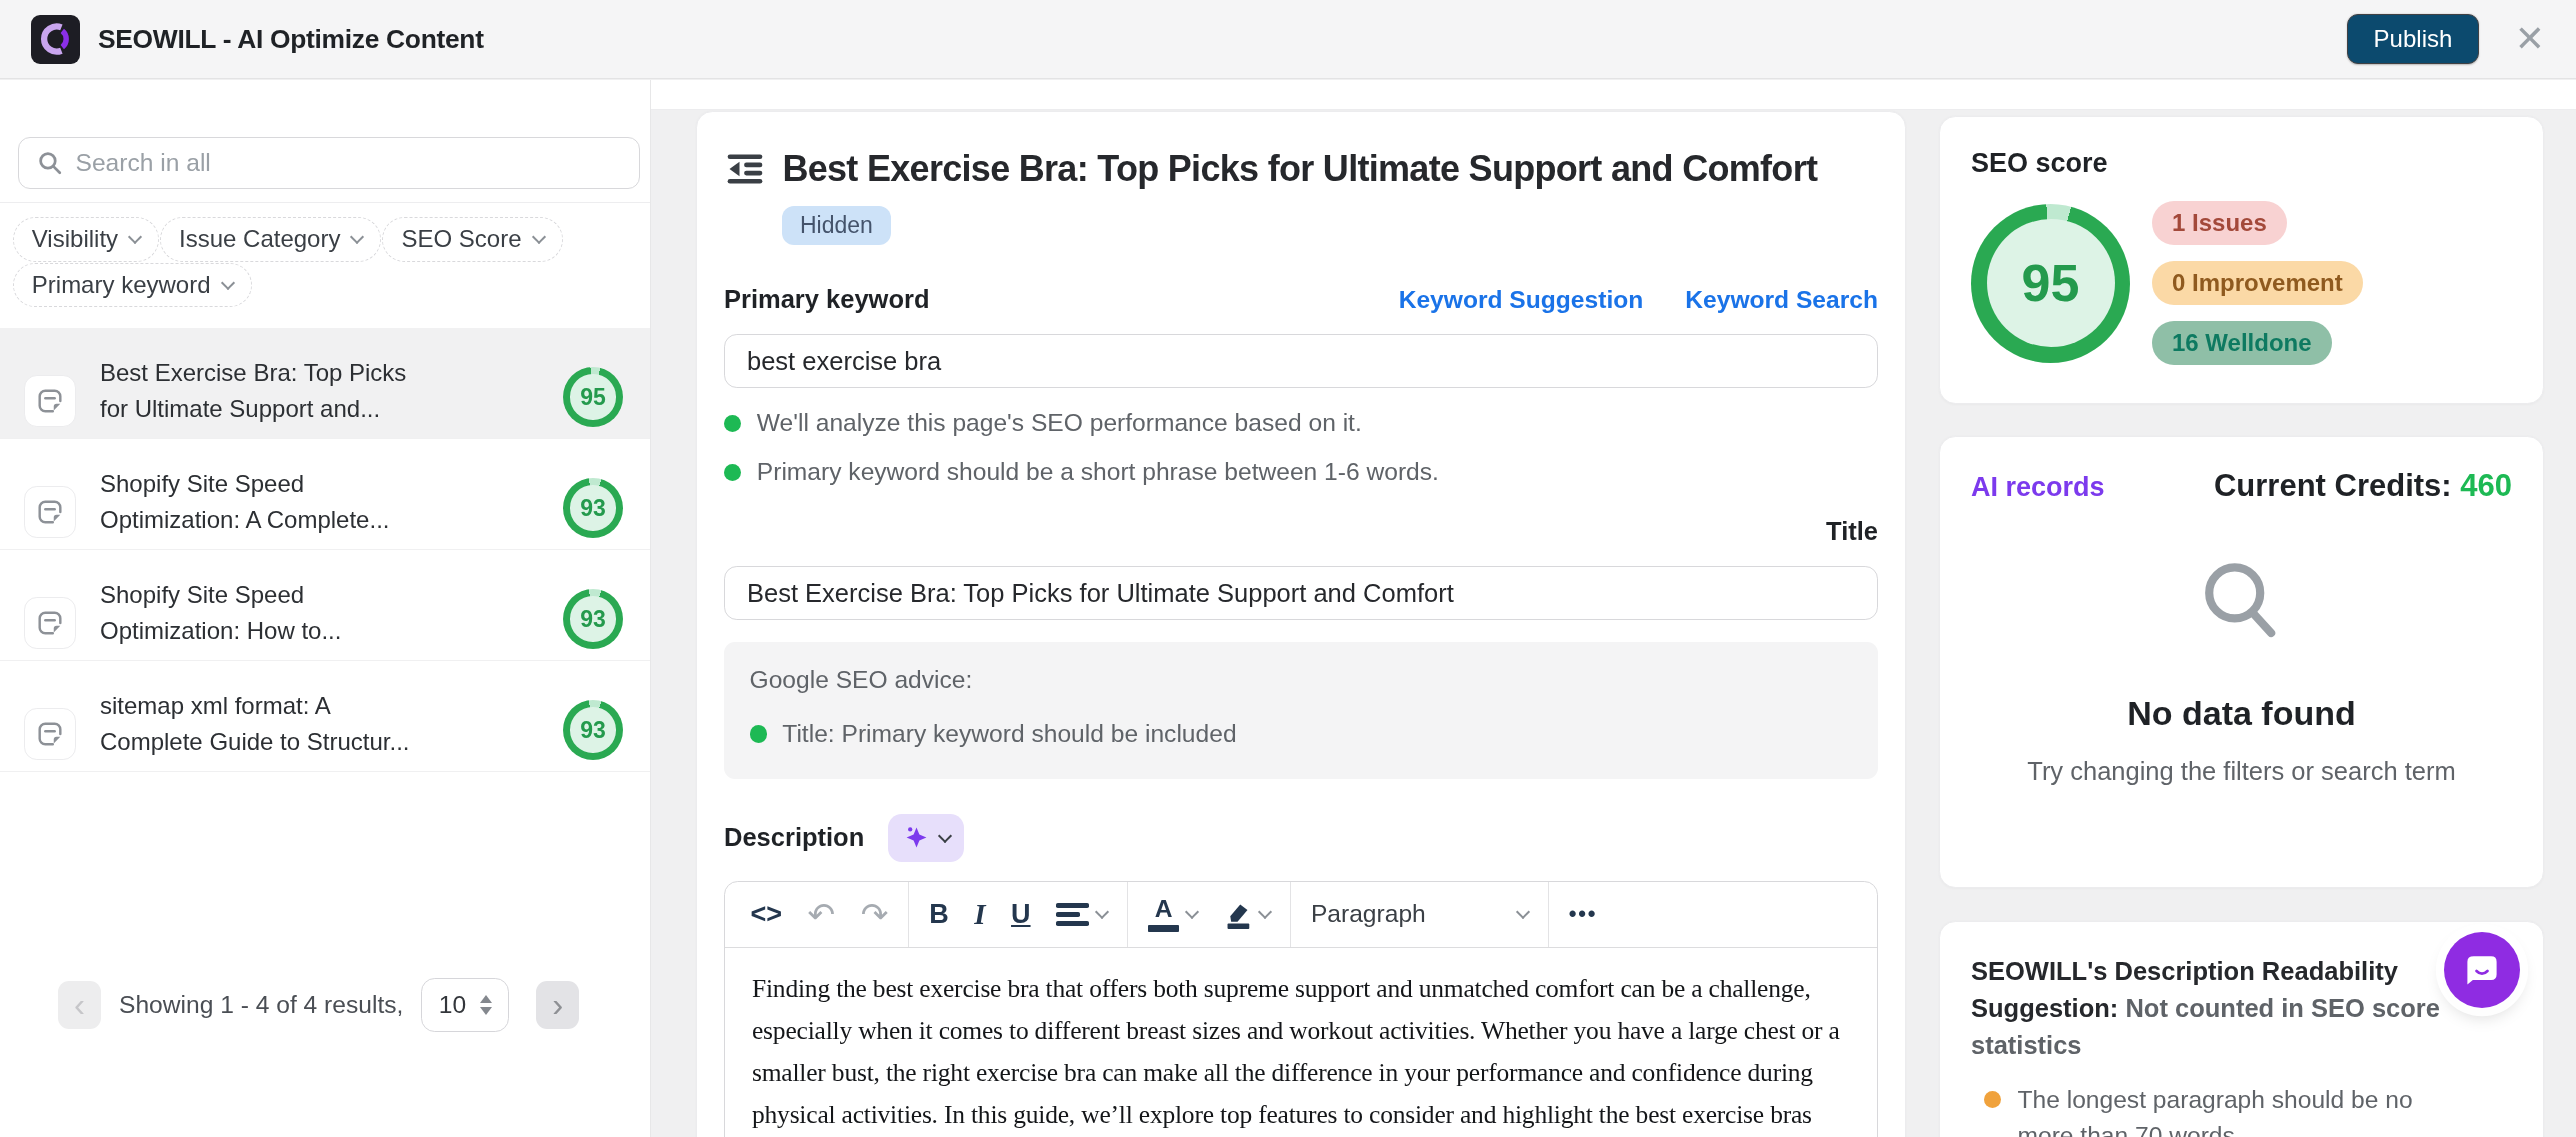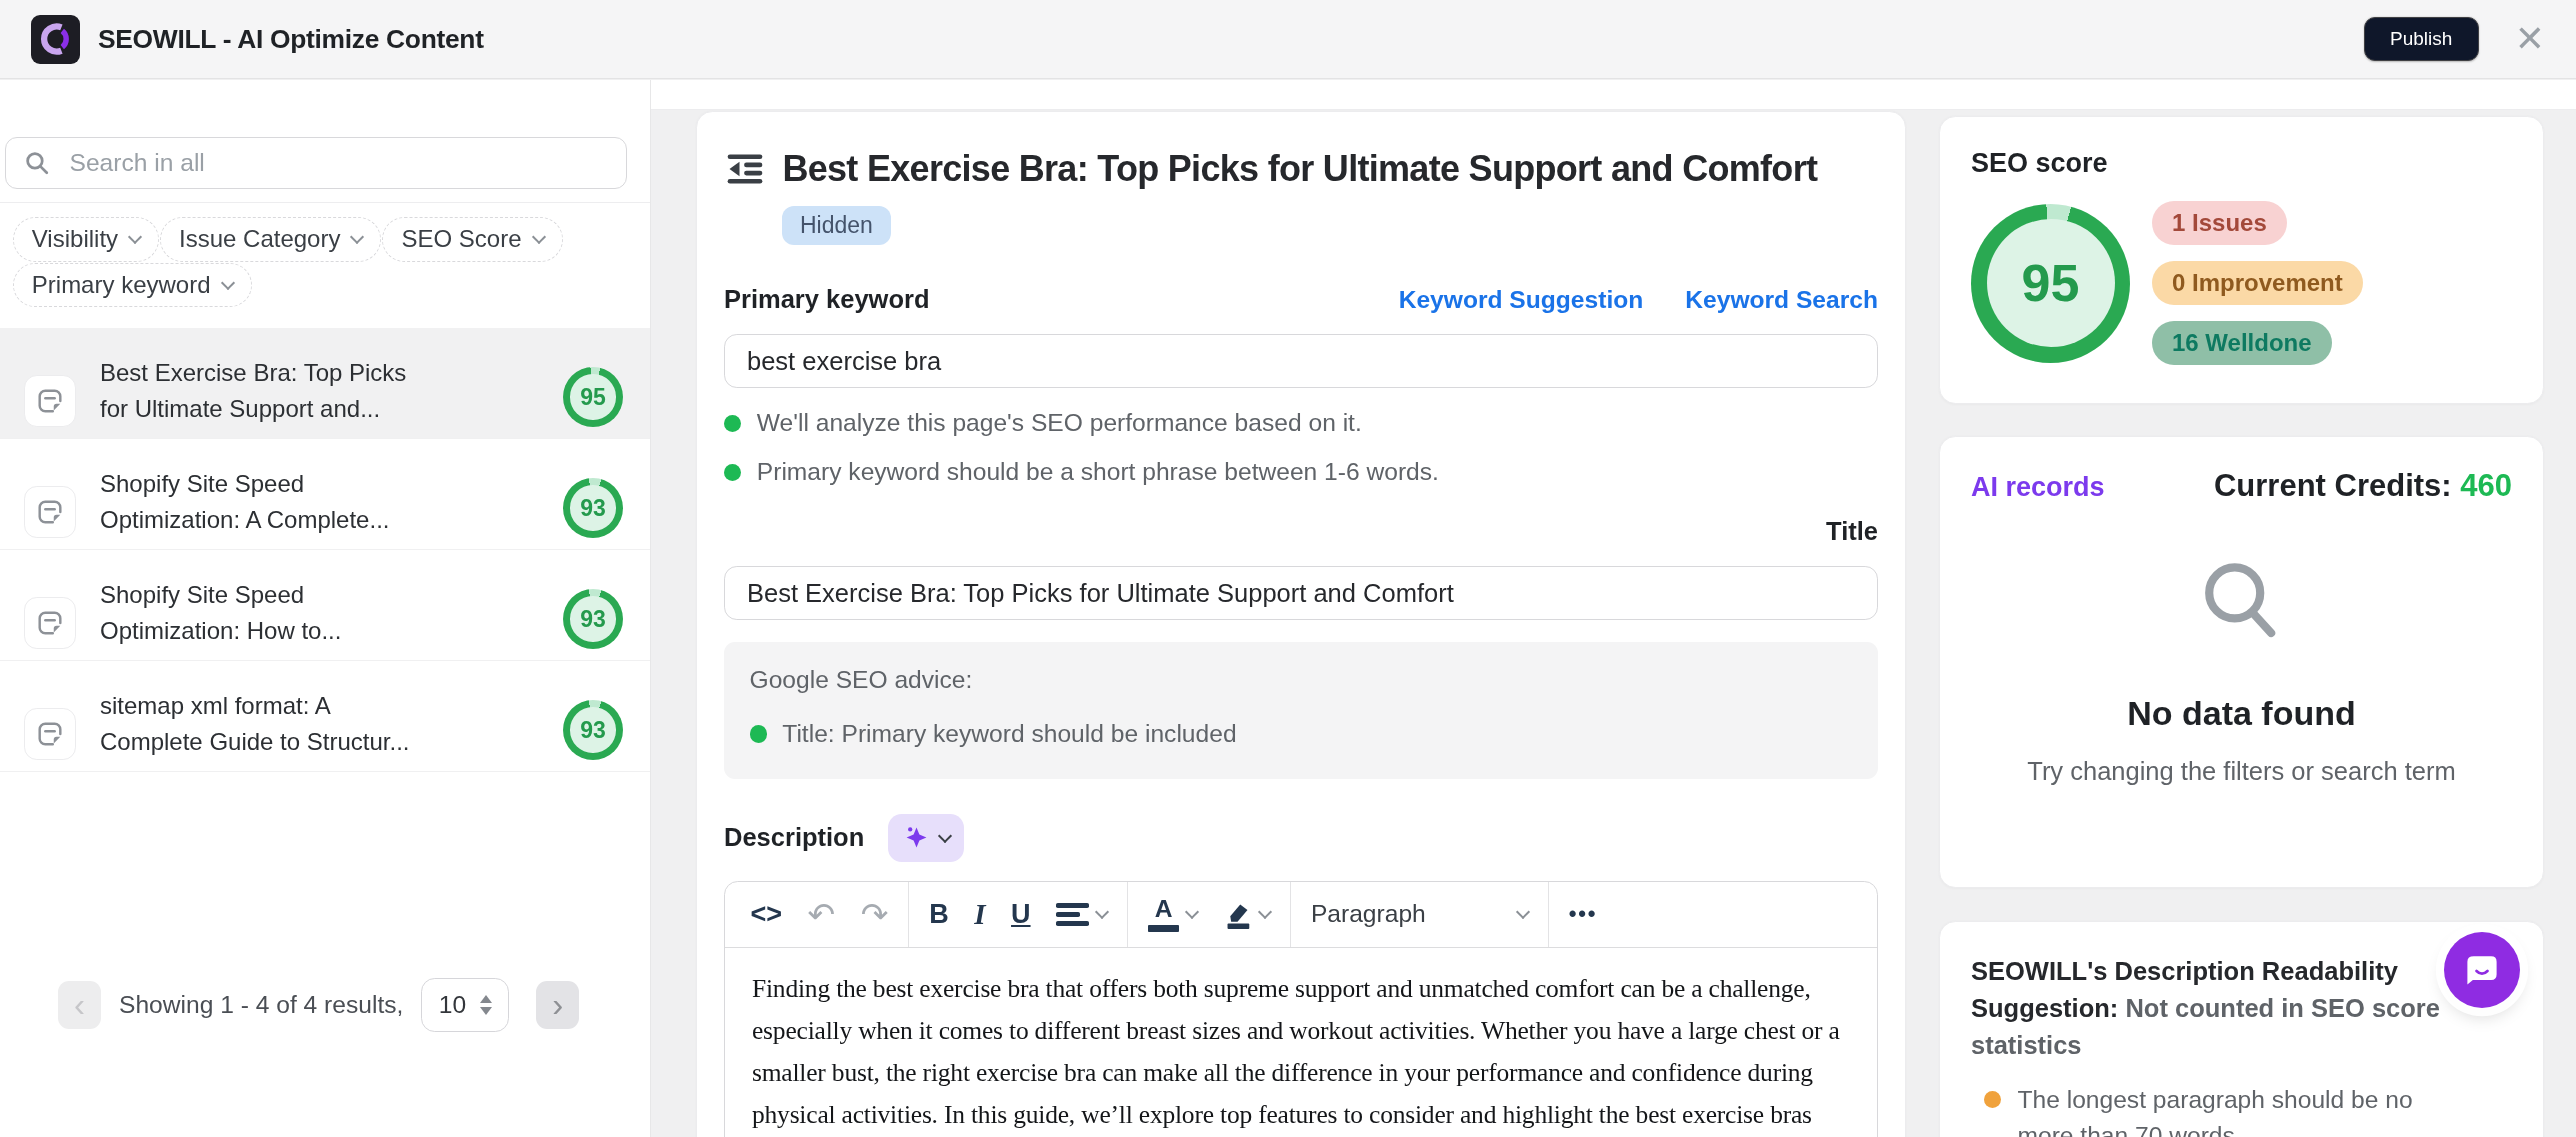--- a/index.html
+++ b/index.html
@@ -5,26 +5,26 @@
   * { box-sizing: border-box; }
   html,body { margin:0; padding:0; }
   body {
     width:2576px; height:1138px; overflow:hidden; position:relative;
     background:#f0f0f1; font-family:"Liberation Sans", sans-serif; color:#26282c;
   }
   
   .topbar{position:absolute;top:0;left:0;width:100%;height:79px;background:#f5f5f6;border-bottom:0.9px solid #e3e3e4;display:flex;align-items:center;padding:0 31px;}
   .logo{width:49px;height:49px;border-radius:9px;background:#1d1d24;display:flex;align-items:center;justify-content:center;margin-right:18px;flex:none;}
   .app-title{font-size:26.4px;font-weight:bold;color:#1f2226;letter-spacing:-0.3px;}
-  .publish-btn{margin-left:auto;background:#0f172a;color:#fff;font-size:19px;border:0.9px solid #414144;border-radius:11px;padding:10px 25.5px;cursor:pointer;box-shadow:0 0.9px 1.8px rgba(0,0,0,.25);font-family:inherit;}
+  .publish-btn{margin-left:auto;background:#0c4a6e;color:#fff;font-size:24px;border:0.9px solid #414144;border-radius:11px;padding:10px 25.5px;cursor:pointer;box-shadow:0 0.9px 1.8px rgba(0,0,0,.25);font-family:inherit;}
   .close-x{margin-left:36px;font-size:36px;color:#9aa0a6;line-height:1;cursor:pointer;}
   .white-strip{position:absolute;top:80px;left:0;width:100%;height:30px;background:#fff;border-bottom:0.9px solid #ececee;}
   
   .sidebar{position:absolute;top:80px;left:0;bottom:0;width:651px;background:#fff;border-right:0.9px solid #e7e7e8;}
-  .search-box{position:absolute;top:57px;left:5px;width:622px;height:52px;border:0.9px solid #d8d8db;border-radius:12px;background:#fff;display:flex;align-items:center;gap:18px;padding:0 18px;}
+  .search-box{position:absolute;top:57px;left:18px;width:622px;height:52px;border:0.9px solid #d8d8db;border-radius:12px;background:#fff;display:flex;align-items:center;gap:11px;padding:0 18px;}
   .search-box input{border:none;outline:none;flex:1;font-size:24.6px;color:#3a3f45;background:transparent;font-family:inherit;}
   .search-box input::placeholder{color:#9aa0a6;}
   .side-div{position:absolute;top:122px;left:0;width:100%;height:0.9px;background:#ededef;}
   .chips{position:absolute;top:137px;left:12.8px;width:616px;display:flex;flex-wrap:wrap;gap:1px;}
   .chip{display:flex;align-items:center;gap:12px;border:1.8px dashed #d9d9dc;border-radius:911px;padding:7.3px 18px;font-size:24px;color:#3a3f45;background:#fff;cursor:pointer;}
   .caret{width:10px;height:10px;border-right:2.7px solid #8b9096;border-bottom:2.7px solid #8b9096;transform:rotate(45deg);margin-top:-4.6px;flex:none;}
   .caret.dark{border-color:#3a3f45;}
   .list{position:absolute;top:248px;left:0;right:0;}
   .list-item{height:111px;display:flex;align-items:flex-end;padding:0 27px 11px 24px;border-bottom:0.9px solid #f0f0f1;cursor:pointer;}
   .list-item.selected{background:#f1f1f2;}

